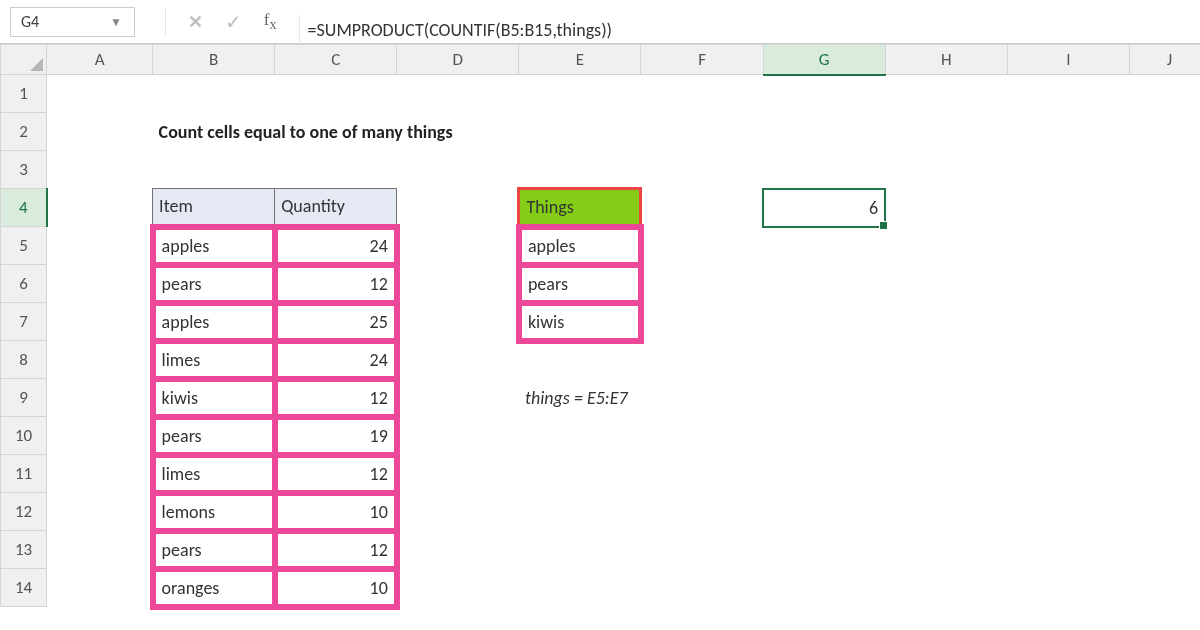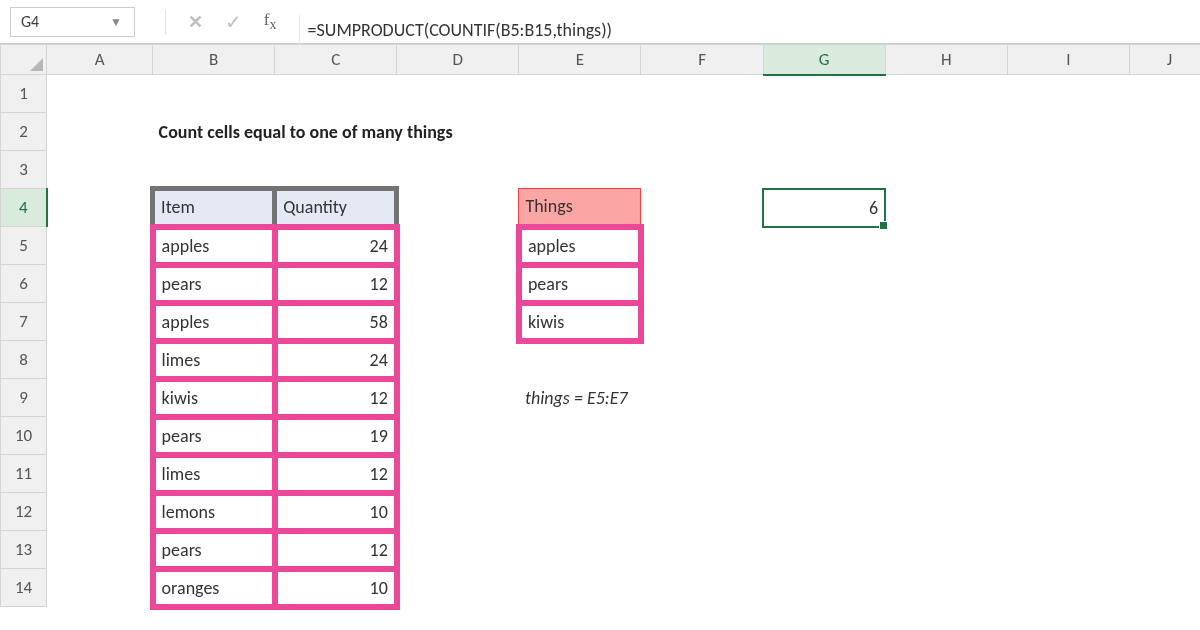--- a/index.html
+++ b/index.html
@@ -116,26 +116,26 @@
     font-size:18px;
     background:#fff;
   }
   .title {
     font-weight: bold;
     font-size: 20px;
     color:#222;
   }
   td.tblHeader {
     background:#e4e9f4;
-    border:5px solid #737373;
+    border:1px solid #737373;
     padding-left:6px;
   }
   td.tblHeaderGreen {
-    background:#fca5a5;
-    border:1px solid #ef4444;
+    background:#84cc16;
+    border:3px solid #ef4444;
     padding-left:6px;
   }
   td.tblCell {
     border:6px solid #ec4899;
     padding-left:6px;
   }
   td.tblCell.num { text-align:right; padding-right:6px;margin-top:15px;}
   td.activeCell {
     border:2px solid #217346;
     text-align:right;
@@ -244,21 +244,21 @@
     <td class="cell tblCell">pears</td>
     <td class="cell tblCell num">12</td>
     <td class="cell"></td>
     <td class="cell tblCell">pears</td>
     <td class="cell" colspan="5"></td>
   </tr>
   <tr>
     <th class="rowh">7</th>
     <td class="cell"></td>
     <td class="cell tblCell">apples</td>
-    <td class="cell tblCell num">58</td>
+    <td class="cell tblCell num">25</td>
     <td class="cell"></td>
     <td class="cell tblCell">kiwis</td>
     <td class="cell" colspan="5"></td>
   </tr>
   <tr>
     <th class="rowh">8</th>
     <td class="cell"></td>
     <td class="cell tblCell">limes</td>
     <td class="cell tblCell num">24</td>
     <td class="cell" colspan="7"></td>

